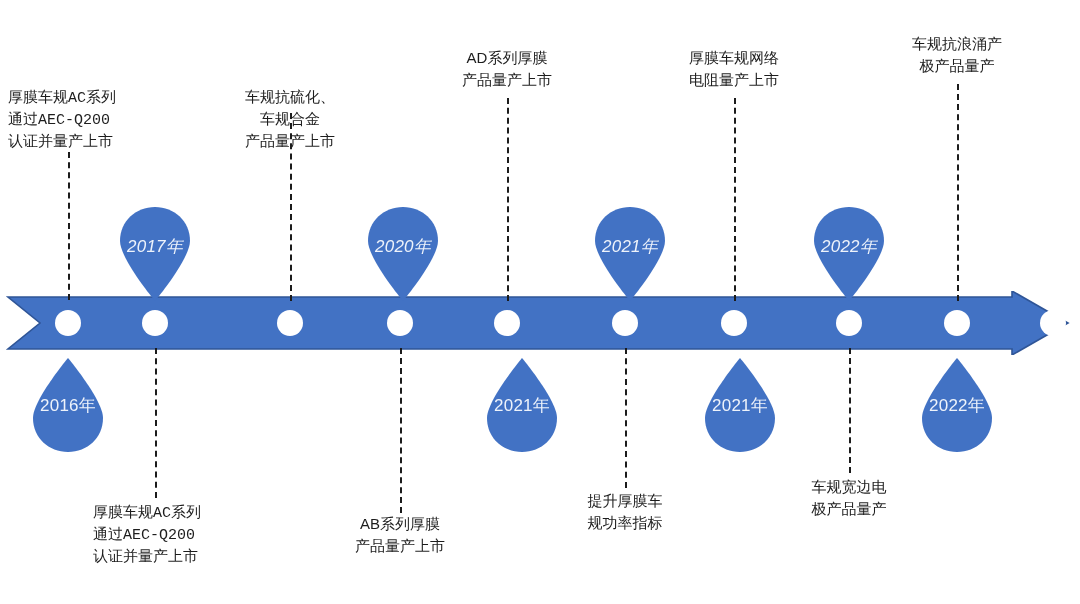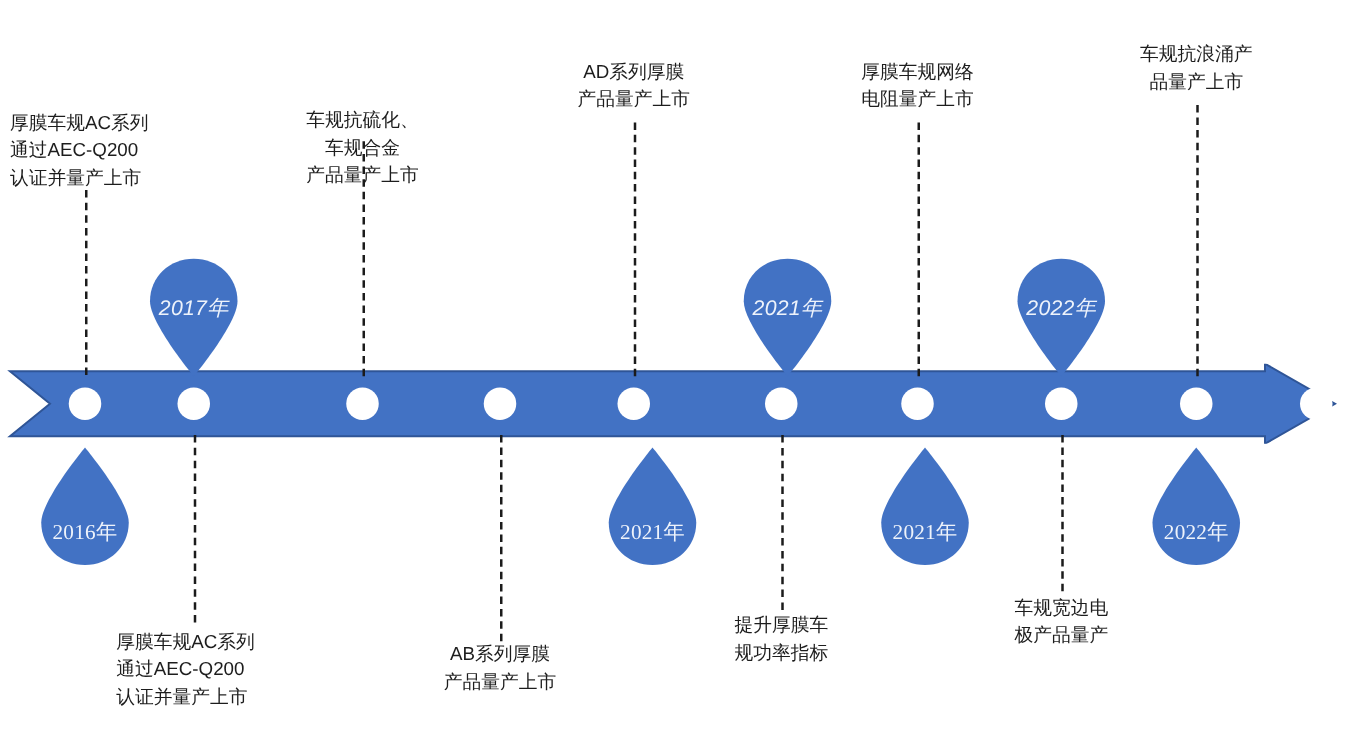--- a/index.html
+++ b/index.html
@@ -51,38 +51,38 @@
     position: absolute;
     left: 0;
     width: 86px;
     text-align: center;
     color: #eef3fb;
     font-size: 17px;
     letter-spacing: 0.2px;
     white-space: nowrap;
   }
   .pin-top .pin-label { top: 28px; font-style: italic; }
-  .pin-bottom .pin-label { top: 56px; font-family: Liberation Serif, serif; }
+  .pin-bottom .pin-label { top: 36px; }
 
   
   .dash-line {
     position: absolute;
     width: 0;
     border-left: 2px dashed #1b1b1b;
   }
 
   
   .caption {
     position: absolute;
     color: #1d1d1d;
     font-size: 15px;
     line-height: 1.45;
     white-space: pre-line;
   }
-  .caption.cap-left   { text-align: left; }
+  .caption.cap-left   { text-align: left; font-family: Liberation Mono, monospace; }
   .caption.cap-center { text-align: center; }
 </style>
 </head>
 <body>
 
 <div id="stage">
 
   <div class="arrow-bar">
     <svg width="1080" height="64" viewBox="0 0 1080 64">
       <path d="M 8,6 L 1012,6 L 1012,0 L 1068,32 L 1012,64 L 1012,58 L 8,58 L 40,32 Z" fill="#4272C4" stroke="#2F5597" stroke-width="1.6" stroke-linejoin="miter"></path>
@@ -111,20 +111,26 @@
   <div class="dash-line" style="left:625px; top:348px; height:140px;"></div>
   <div class="dash-line" style="left:849px; top:348px; height:125px;"></div>
 
   <div class="pin pin-top" style="left:155px; top:207px;">
     <svg width="86" height="94" viewBox="0 0 86 94">
       <path d="M43,94 C43,94 8,52 8,34 C8,14.2 23.7,0 43,0 C62.3,0 78,14.2 78,34 C78,52 43,94 43,94 Z" fill="#4272C4"></path>
     </svg>
     <div class="pin-label">2017年</div>
   </div>
 
+  <div class="pin pin-top" style="left:403px; top:207px;">
+    <svg width="86" height="94" viewBox="0 0 86 94">
+      <path d="M43,94 C43,94 8,52 8,34 C8,14.2 23.7,0 43,0 C62.3,0 78,14.2 78,34 C78,52 43,94 43,94 Z" fill="#4272C4"></path>
+    </svg>
+    <div class="pin-label">2020年</div>
+  </div>
 
   <div class="pin pin-top" style="left:630px; top:207px;">
     <svg width="86" height="94" viewBox="0 0 86 94">
       <path d="M43,94 C43,94 8,52 8,34 C8,14.2 23.7,0 43,0 C62.3,0 78,14.2 78,34 C78,52 43,94 43,94 Z" fill="#4272C4"></path>
     </svg>
     <div class="pin-label">2021年</div>
   </div>
 
   <div class="pin pin-top" style="left:849px; top:207px;">
     <svg width="86" height="94" viewBox="0 0 86 94">
@@ -166,21 +172,21 @@
 通过AEC-Q200
 认证并量产上市</div>
   <div class="caption cap-center" style="left:215px; top:50px;  width:150px;margin-top:36px;">车规抗硫化、
 车规合金
 产品量产上市</div>
   <div class="caption cap-center" style="left:440px; top:47px;  width:134px;">AD系列厚膜
 产品量产上市</div>
   <div class="caption cap-center" style="left:667px; top:47px;  width:134px;">厚膜车规网络
 电阻量产上市</div>
   <div class="caption cap-center" style="left:893px; top:33px;  width:128px;">车规抗浪涌产
-品量产上市</div>
+极产品量产</div>
 
   <div class="caption cap-left" style="left:93px;  top:503px; width:160px;">厚膜车规AC系列
 通过AEC-Q200
 认证并量产上市</div>
   <div class="caption cap-center" style="left:333px; top:513px; width:134px;">AB系列厚膜
 产品量产上市</div>
   <div class="caption cap-center" style="left:563px; top:490px; width:124px;">提升厚膜车
 规功率指标</div>
   <div class="caption cap-center" style="left:787px; top:476px; width:124px;">车规宽边电
 极产品量产</div>

